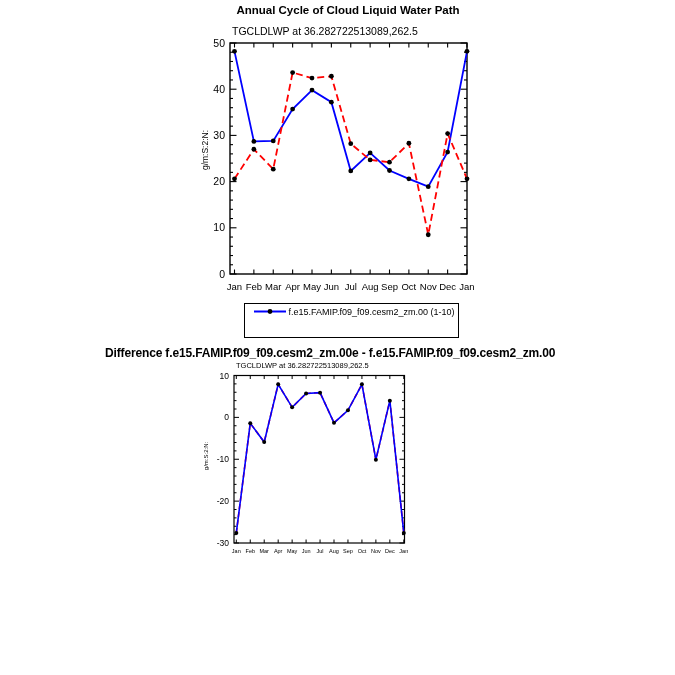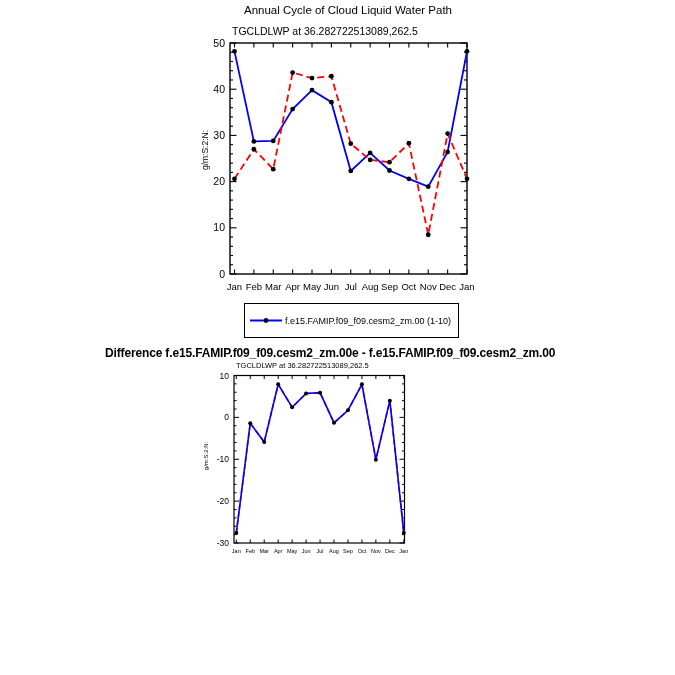--- a/index.html
+++ b/index.html
@@ -1,25 +1,25 @@
 <!DOCTYPE html>
 <html><head>
 <meta charset="utf-8">
 <style>
   html,body{margin:0;padding:0;background:#ffffff;}
   .page{position:relative;width:675px;height:675px;background:#ffffff;overflow:hidden;
         font-family:"Liberation Sans", sans-serif;color:#000;}
   #plot-svg{position:absolute;left:0;top:0;}
   .t-title{position:absolute;left:148px;top:4px;width:400px;text-align:center;
-           font-size:11.5px;font-weight:normal;letter-spacing:0px;}
+           font-size:11.5px;font-weight:bold;letter-spacing:0px;}
   .t-sub{position:absolute;left:232px;top:25px;font-size:10.5px;}
   .t-ylab{position:absolute;left:161px;top:144px;width:90px;height:12px;text-align:center;
           font-size:8.5px;transform:rotate(-90deg);transform-origin:center;}
   .legend{position:absolute;left:244px;top:303px;width:215px;height:35px;
-          border:1px solid #000;box-sizing:border-box;display:flex;flex-direction:column;
+          border:1px solid #000;box-sizing:border-box;display:flex;
           justify-content:center;gap:1px;padding-left:4px;}
   .lrow{display:flex;align-items:center;height:15px;}
   .lsamp{flex:0 0 auto;}
   .llab{font-size:9px;margin-left:2px;white-space:nowrap;}
   .b-title{position:absolute;left:105px;top:346px;width:420px;text-align:center;
            font-size:12px;font-weight:bold;letter-spacing:-0.15px;white-space:nowrap;}
   .b-sub{position:absolute;left:236px;top:361px;font-size:7.5px;}
   .b-ylab{position:absolute;left:173px;top:451px;width:70px;height:10px;text-align:center;
           font-size:6px;transform:rotate(-90deg);transform-origin:center;}
 </style>

